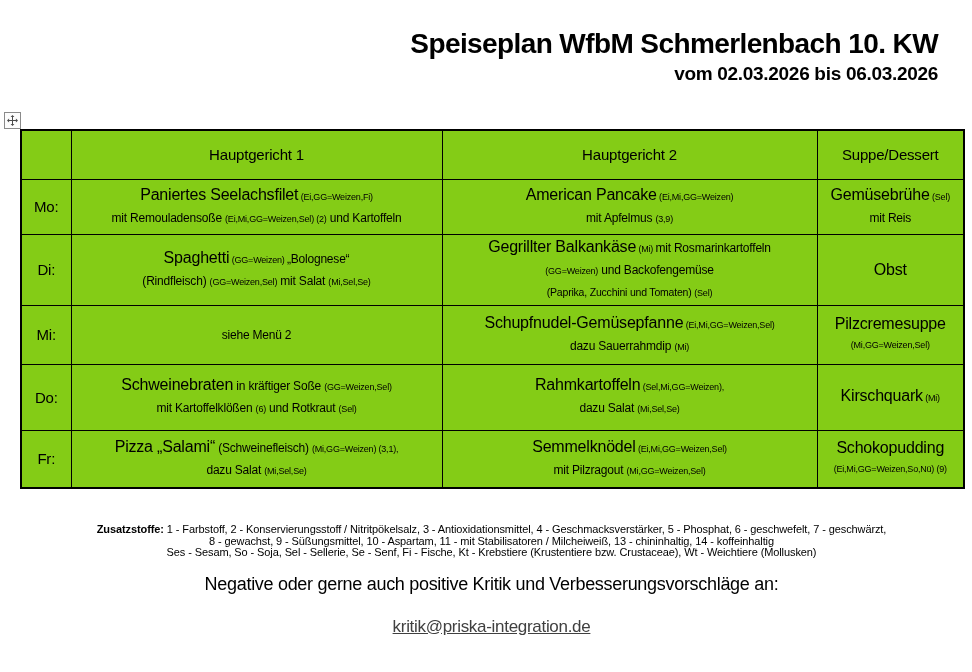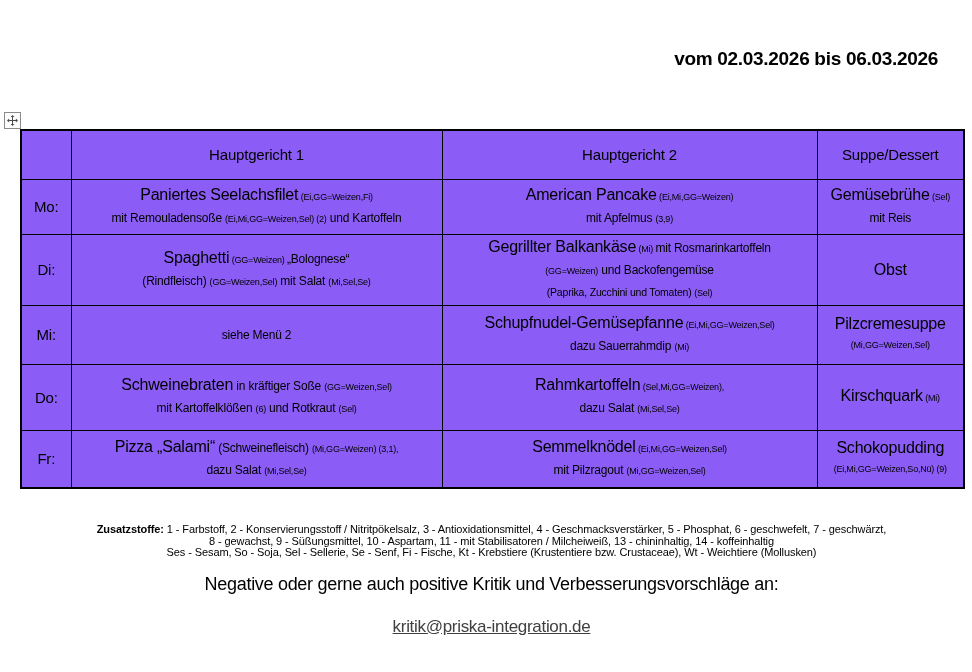--- a/index.html
+++ b/index.html
@@ -4,32 +4,32 @@
 <style>
   html,body{margin:0;padding:0}
   body{
     width:972px;height:672px;position:relative;overflow:hidden;
     background:#ffffff;color:#000;
     font-family:"Liberation Sans",sans-serif;
   }
   
   .header{position:absolute;top:28px;right:34px;text-align:right}
   .title{font-size:28px;font-weight:700;letter-spacing:-0.6px;white-space:nowrap}
-  .subtitle{font-size:19px;font-weight:700;letter-spacing:-0.3px;margin-top:20px}
+  .subtitle{font-size:19px;font-weight:700;letter-spacing:-0.3px;margin-top:3px}
 
   
   .move-handle{
     position:absolute;left:4px;top:112px;width:17px;height:17px;box-sizing:border-box;
     border:1px solid #8a8a8a;background:#fcfcfc;display:flex;align-items:center;justify-content:center;
   }
 
   
   table.menu{
     position:absolute;left:20px;top:129px;width:943px;
-    border-collapse:collapse;table-layout:fixed;background:#8b5cf6;
+    border-collapse:collapse;table-layout:fixed;background:#84cc16;
     border:2px solid #000;
   }
   table.menu th, table.menu td{
     border:1px solid #000;text-align:center;vertical-align:middle;
     padding:2px 4px;overflow:hidden;
   }
   thead tr{height:49px}
   tbody tr:nth-child(1){height:55px}
   tbody tr:nth-child(2){height:71px}
   tbody tr:nth-child(3){height:59px}
@@ -50,20 +50,21 @@
   .additives .lbl{font-weight:700}
   .additives div{white-space:nowrap}
   .feedback-prompt{margin-top:15px;font-size:18px;letter-spacing:-0.3px}
   .feedback-email{display:inline-block;margin-top:4px;font-size:17px;color:#404040;
     text-decoration:underline;letter-spacing:-0.3px;cursor:pointer}
 </style>
 </head>
 <body>
 
 <div class="header">
+  <div class="title">Speiseplan WfbM Schmerlenbach 10. KW</div>
   <div class="subtitle">vom 02.03.2026 bis 06.03.2026</div>
 </div>
 
 <div class="move-handle">
   <svg width="11" height="11" viewBox="0 0 11 11">
     <path d="M5.5 0 L7.4 2.1 L6 2.1 L6 5 L8.9 5 L8.9 3.6 L11 5.5 L8.9 7.4 L8.9 6 L6 6 L6 8.9 L7.4 8.9 L5.5 11 L3.6 8.9 L5 8.9 L5 6 L2.1 6 L2.1 7.4 L0 5.5 L2.1 3.6 L2.1 5 L5 5 L5 2.1 L3.6 2.1 Z" fill="#4a4a4a"></path>
   </svg>
 </div>
 
 <table class="menu">

